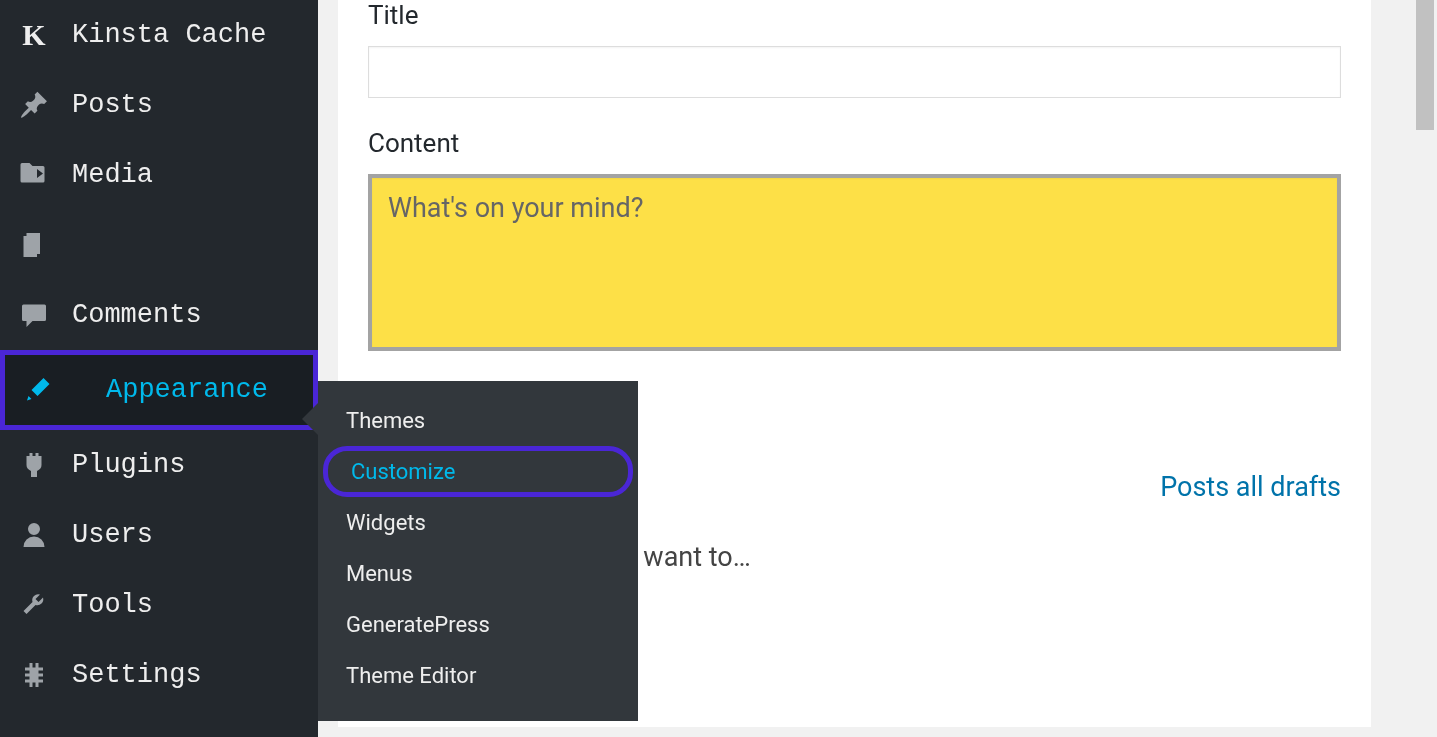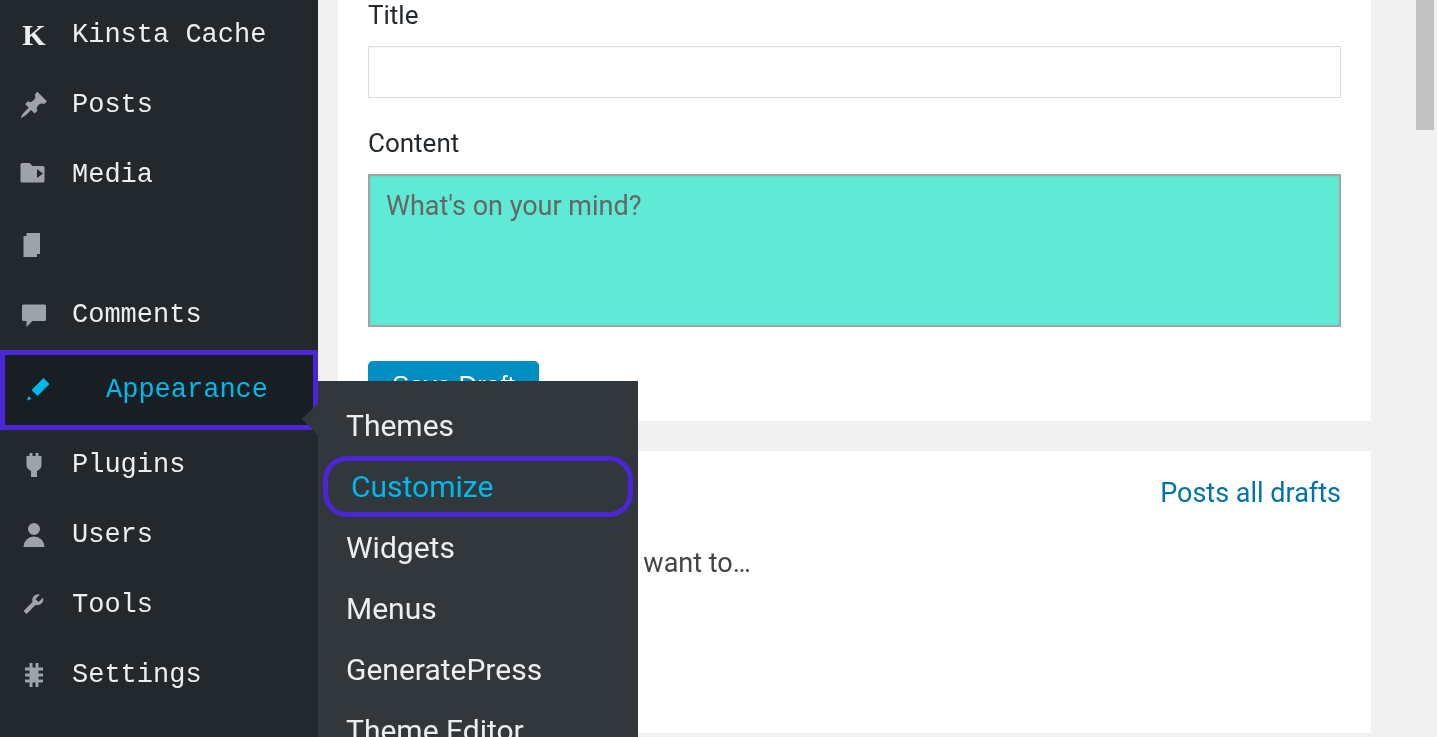--- a/index.html
+++ b/index.html
@@ -64,62 +64,61 @@
       position: absolute;
       left: 318px;
       top: 381px;
       width: 320px;
       background: #32373c;
       z-index: 9;
       padding: 14px 0 20px 0;
     }
     .submenu-item {
       padding: 13px 28px;
-      font-size: 30px;
+      font-size: 22px;
       color: #eee;
       cursor: pointer;
     }
     .submenu-item.active { color: #00b9eb; border-radius: 24px; }
     .submenu-item.highlight { border: 5px solid #4a26d6; padding: 8px 23px; margin: 0 5px; }
     .content {
       position: absolute;
       left: 318px;
       top: 0;
       width: 1073px;
       height: 737px;
       background: #f1f1f1;
       padding: 0 20px;
     }
     .panel {
       background: #fff;
       padding: 0 30px 30px 30px;
-      margin-bottom: 30px;
       position: relative;
     }
     .panel-top { padding-top: 0; }
     .field-label {
       font-size: 26px;
       color: #23282d;
       display: block;
       margin-bottom: 16px;
     }
     .text-input {
       width: 100%;
       height: 52px;
       border: 1px solid #ddd;
       background: #fff;
       font-size: 24px;
       padding: 0 12px;
       box-shadow: inset 0 1px 2px rgba(0,0,0,0.05);
     }
     .textarea-input {
       width: 100%;
-      height: 153px;
-      border: 2px solid #a3a3a3;
-      background: #5eead4;
+      height: 177px;
+      border: 4px solid #a3a3a3;
+      background: #fde047;
       font-size: 27px;
       padding: 14px 16px;
       font-family: inherit;
       resize: none;
       box-shadow: inset 0 1px 2px rgba(0,0,0,0.05);
       color: #666;
     }
     .textarea-input::placeholder { color: #666; }
     .field-block { margin-bottom: 30px; }
     .button-primary {

